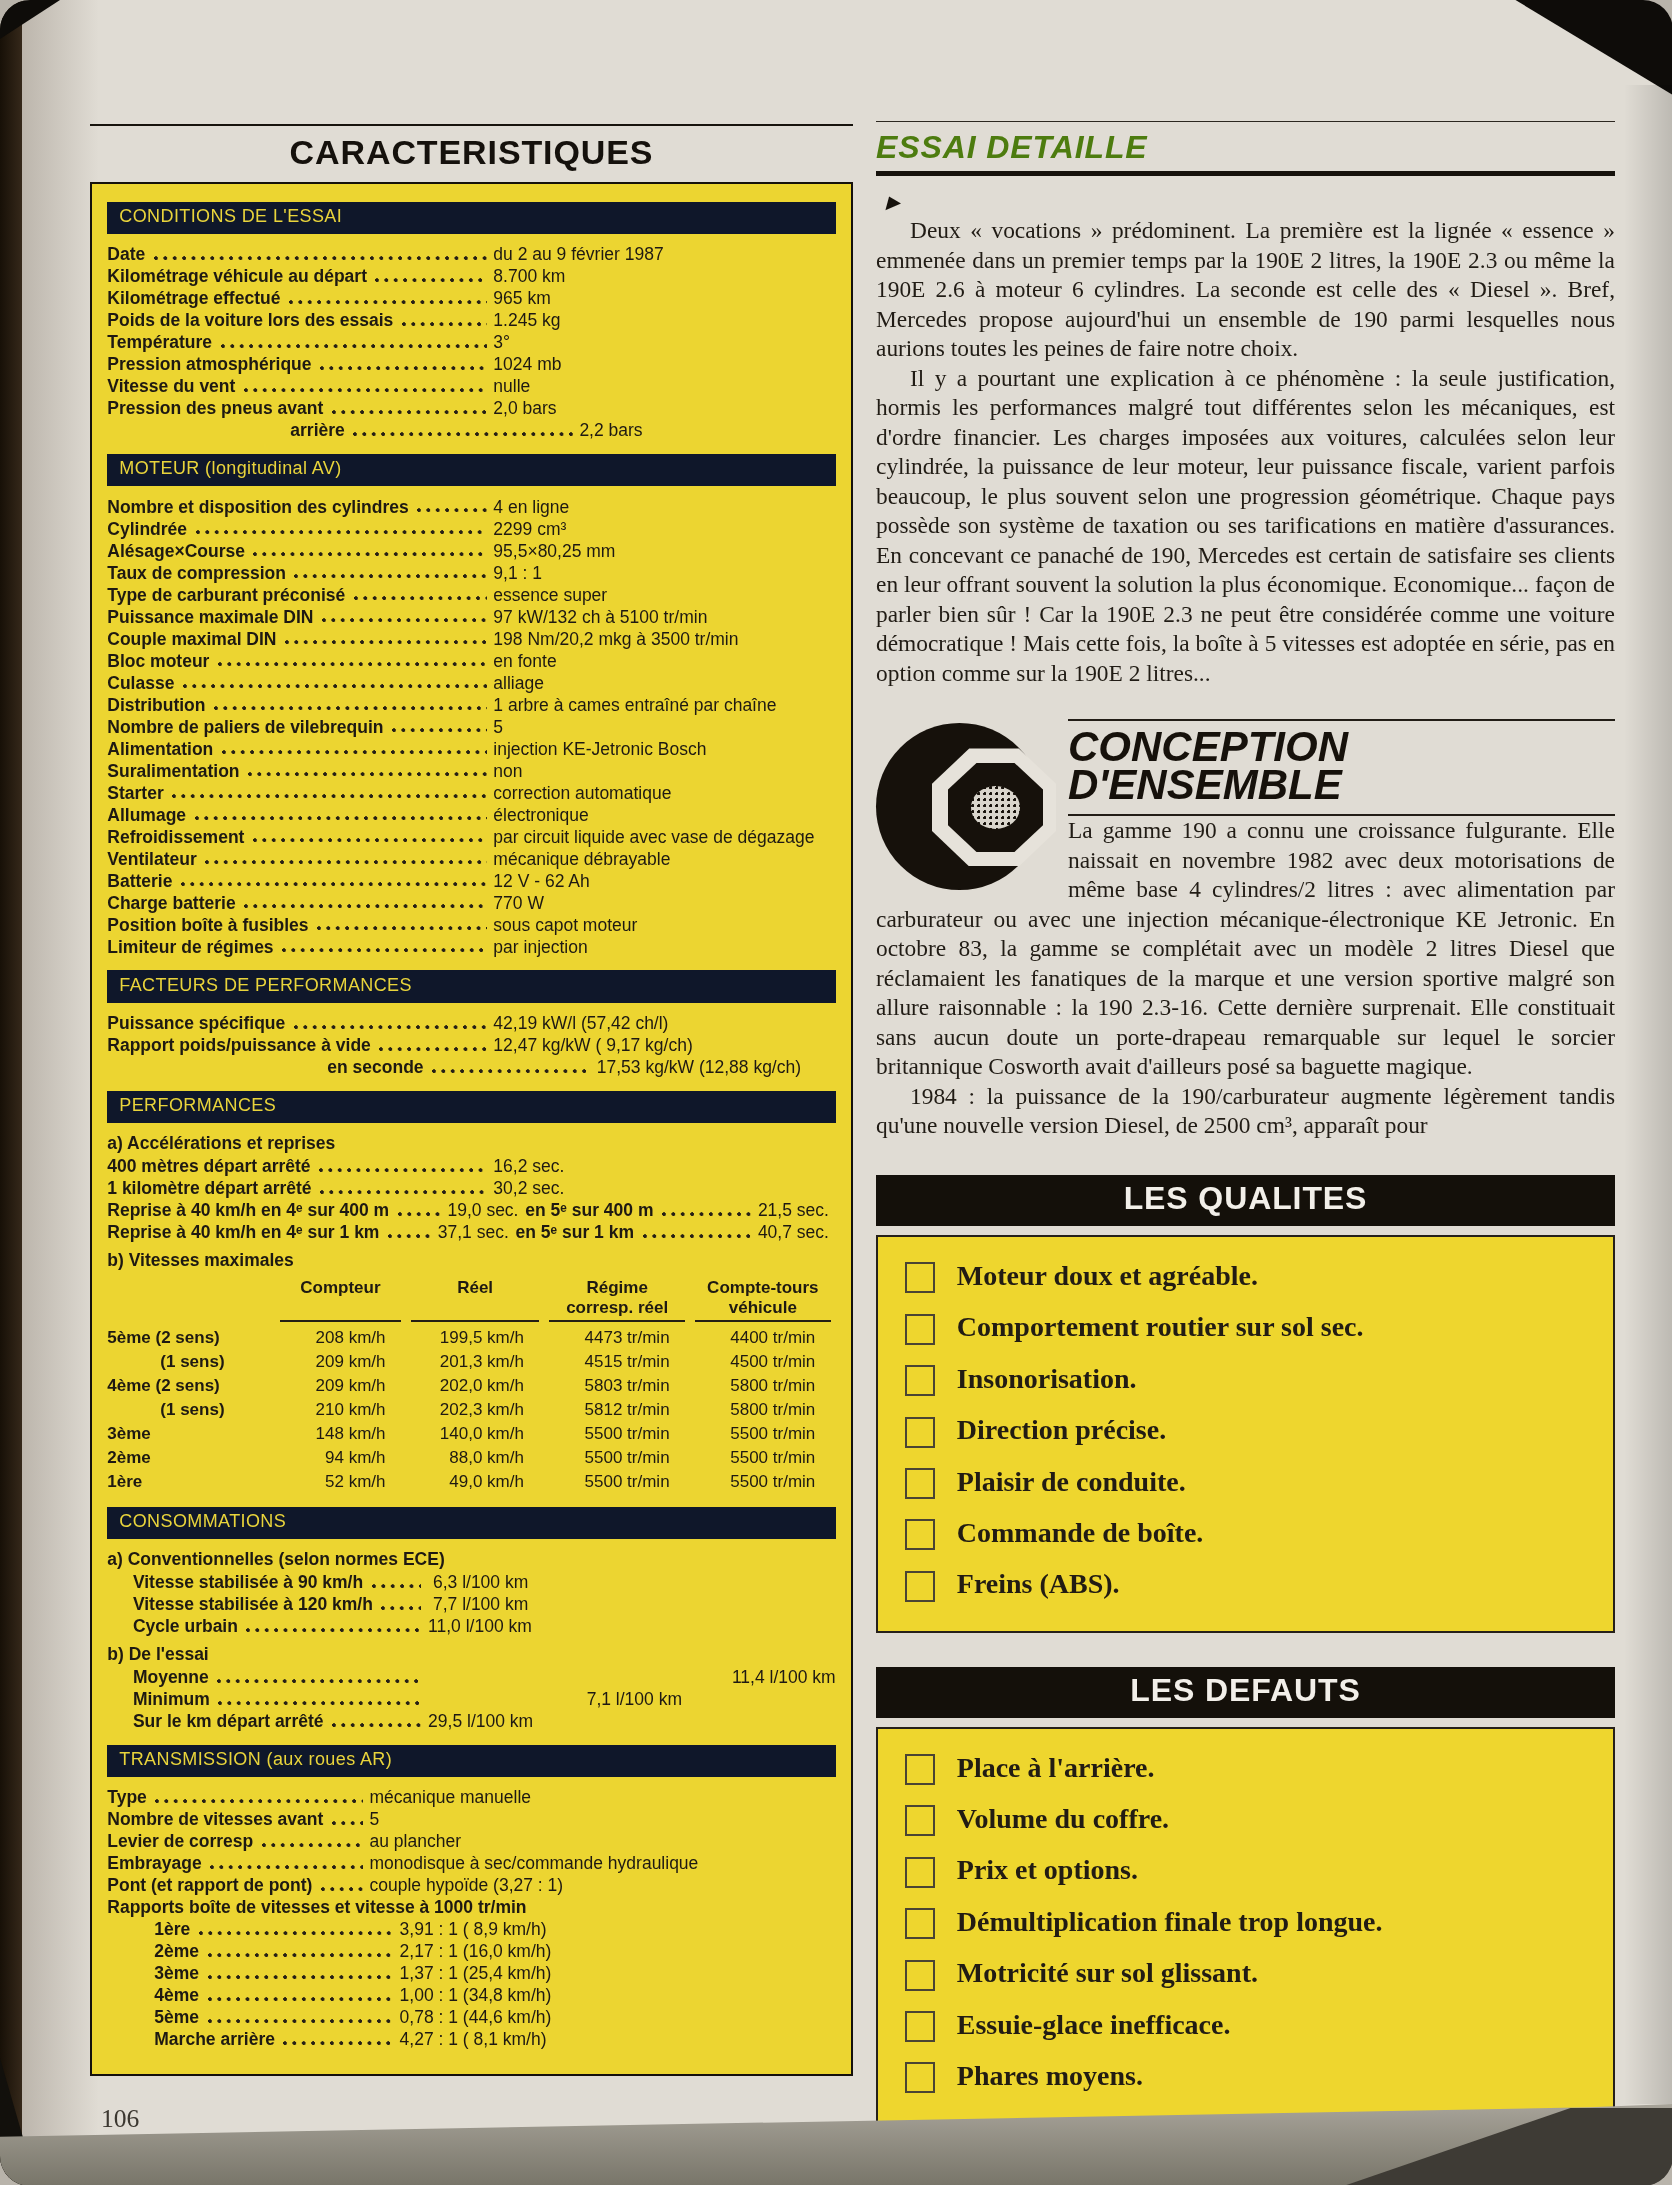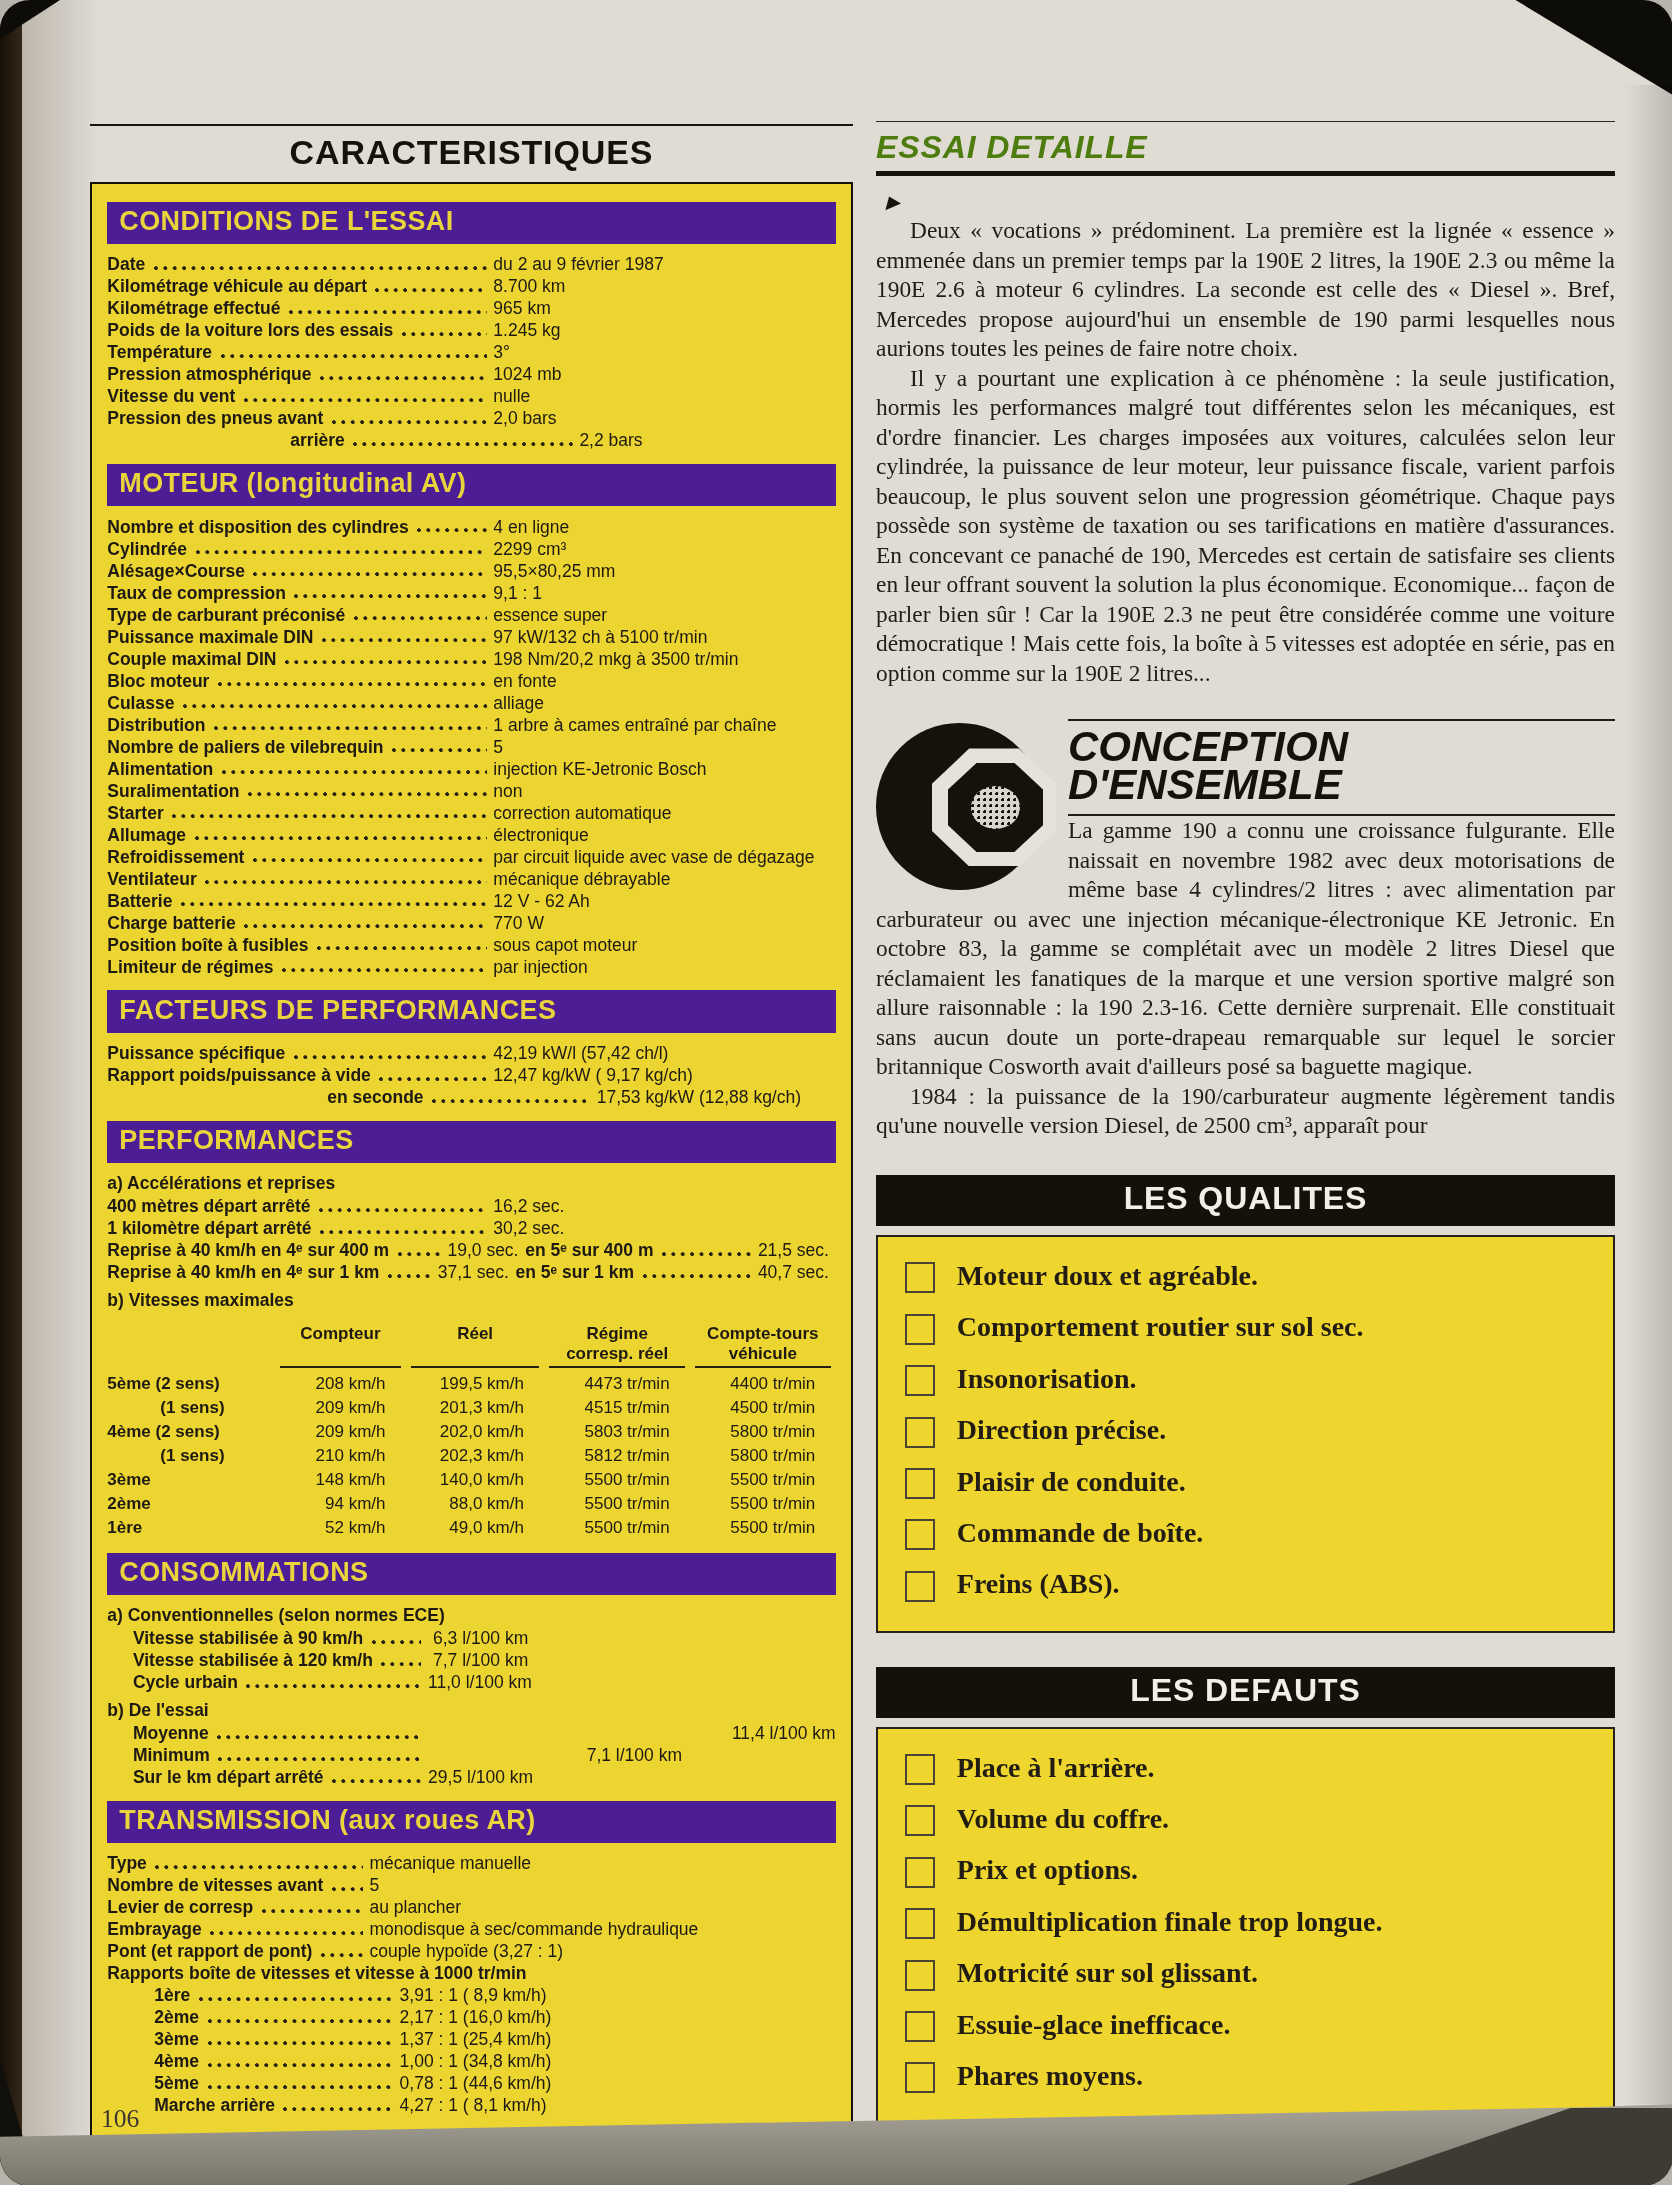--- a/index.html
+++ b/index.html
@@ -25,35 +25,35 @@
          clip-path:polygon(72% 0,100% 0,100% 100%,10% 100%);}
   .page-num{position:absolute;left:101px;top:2104px;font-family:"Liberation Serif",serif;
          font-size:25.6px;color:#3c3831;}
 
   
   .left-col{position:absolute;left:90px;top:124px;width:763px;}
   .col-rule{border-top:2.6px solid #17130d;}
   .left-title{text-align:center;font-size:34px;font-weight:900;letter-spacing:0.9px;
          color:#15110c;margin:6.8px 0 10.2px;}
   .spec-box{border:2.6px solid #15110c;background:#ecd531;padding:5.1px 15.3px 24px;}
-  .sec-bar{background:#4c1d95;color:#e9d43b;font-size:27px;font-weight:700;letter-spacing:0.4px;
+  .sec-bar{background:#0f172a;color:#e9d43b;font-size:18px;font-weight:400;letter-spacing:0.4px;
          padding:4.3px 12px 6.8px;margin:12.8px 0 9.4px;}
   .sec-body{color:#1e1912;}
   .row{display:flex;align-items:baseline;font-size:17.5px;line-height:22px;}
   .lab{font-weight:700;white-space:nowrap;}
   .dots{flex:1 1 auto;align-self:flex-end;height:5.1px;margin:0 6.8px 4.3px 8.5px;
         background-image:radial-gradient(circle at 2px 2.2px,#272015 1.7px,rgba(0,0,0,0) 2.1px);
         background-size:9.4px 5.1px;background-repeat:repeat-x;}
   .dots-s{flex:0 0 43px;}
   .valcol{flex:0 0 var(--vw,47%);}
   .val{font-weight:400;white-space:pre;}
   .row2 .val{margin-right:6.8px;}
   .sub{font-weight:700;font-size:17.5px;line-height:23px;margin-top:6px;}
   .plain{font-weight:700;font-size:17.5px;line-height:22px;width:460px;}
-  .vtable{display:grid;grid-template-columns:23% 18% 19% 20% 20%;margin-top:12px;font-size:17px;}
+  .vtable{display:grid;grid-template-columns:23% 18% 19% 20% 20%;margin-top:6px;font-size:17px;}
   .th{position:relative;font-weight:700;text-align:center;white-space:pre-line;line-height:19.6px;
       padding-bottom:5.1px;margin-bottom:3.4px;}
   .th.u::after{content:"";position:absolute;left:5.1px;right:5.1px;bottom:0;
       border-bottom:2.6px solid #241e14;}
   .td{line-height:24px;}
   .td.g{font-weight:700;white-space:pre;}
   .td.n{text-align:right;padding-right:20.4px;font-weight:400;white-space:pre;}
 
   
   .right-col{position:absolute;left:876px;top:121px;width:739px;color:#1f1a14;}

